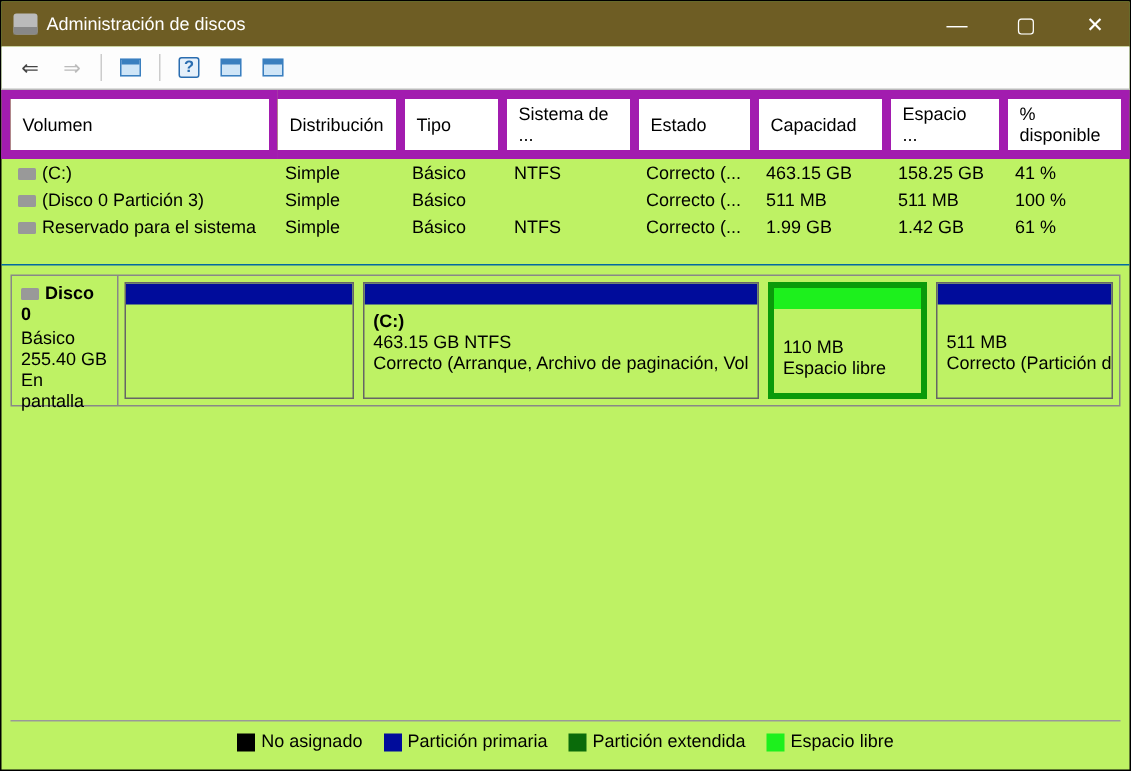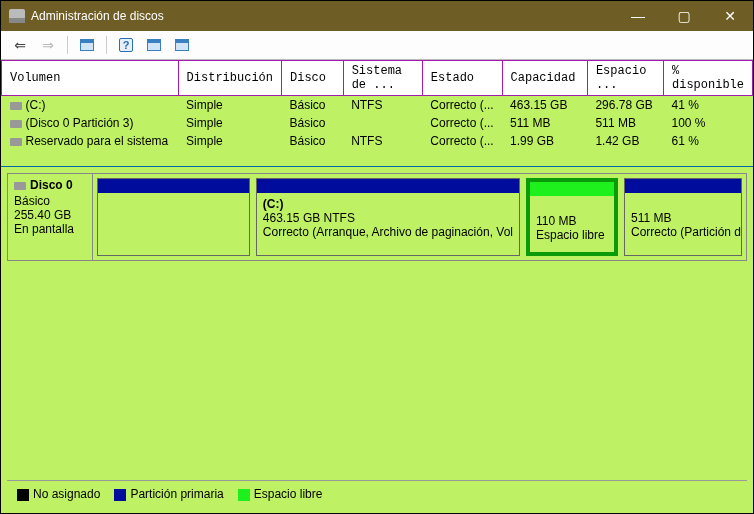--- a/index.html
+++ b/index.html
@@ -14,36 +14,36 @@
   .menubar { display: flex; gap: 18px; padding: 4px 10px; background: #fff; border-bottom: 1px solid #ddd; }
   .menubar span { cursor: default; }
   .toolbar { display: flex; align-items: center; gap: 6px; padding: 4px 8px; border-bottom: 1px solid #bbb; background:#fdfdfd;}
   .tbtn { width: 22px; height: 20px; display: flex; align-items: center; justify-content: center; border:1px solid transparent;}
   .tsep { width:1px; height:18px; background:#ccc; margin:0 2px;}
   .arrow{font-size:14px;color:#444;}
   .iconbox{width:14px;height:12px;border:1px solid #3a7fbf;background:#cfe5f7;position:relative;}
   .iconbox .bar{position:absolute;top:0;left:0;width:100%;height:3px;background:#3a7fbf;}
   .helpq{width:14px;height:14px;border:1px solid #2a6db0;border-radius:2px;background:#e6f0fa;color:#2a6db0;font-weight:bold;font-size:11px;display:flex;align-items:center;justify-content:center;}
   table.vol { width: 100%; border-collapse: collapse; }
-  table.vol th { text-align: left; font-weight: normal; padding: 3px 8px; border: 1px solid #a21caf; background: #fff; position:relative;font-family:Liberation Mono, monospace;}
+  table.vol th { text-align: left; font-weight: normal; padding: 3px 8px; border: 6px solid #a21caf; background: #fff; position:relative;}
   table.vol td { padding: 2px 8px; white-space: nowrap; overflow:hidden;}
   .diskicon{width:12px;height:8px;background:#999;border-radius:1px;display:inline-block;margin-right:4px;vertical-align:middle;}
   .diskarea { border-top: 1px solid #0369a1; margin-top: 16px; padding: 6px; flex:1; display:flex; flex-direction:column;}
   .diskrow { display: flex; border: 1px solid #888; margin-bottom:4px; height:88px;}
   .diskinfo { width: 96px; border-right:1px solid #888; padding:4px 6px; }
   .diskinfo .name{font-weight:bold;}
   .parts { flex:1; display:flex; gap:6px; padding:4px; }
   .part { border:1px solid #666; display:flex; flex-direction:column; overflow:hidden;}
   .partheader{height:14px;}
   .partbody{padding:4px 6px; font-size:12px; white-space:nowrap; overflow:hidden;}
   .hdr-primary{background:#000c9b;}
   .hdr-free{background:#1df01d;}
   .highlight{border:4px solid #0a9a0a;}
   .spacer{flex:1;}
-  .legend{border-top:1px solid #999;padding:6px 10px;display:flex;gap:14px;align-items:center;}
+  .legend{border-top:1px solid #999;padding:6px 10px;display:flex;gap:14px;align-items:center;justify-content:center;}
   .swatch{width:12px;height:12px;display:inline-block;margin-right:4px;vertical-align:middle;}
   .sw-black{background:#000;}
   .sw-blue{background:#000c9b;}
   .sw-dgreen{background:#0a6b0a;}
   .sw-lgreen{background:#1df01d;}
 </style>
 </head>
 <body>
 
 <div class="window">
@@ -95,37 +95,37 @@
         <col style="width:88px">
         <col style="width:80px">
         <col style="width:88px">
         <col style="width:78px">
         <col>
       </colgroup>
     <thead>
       <tr>
         <th>Volumen</th>
         <th>Distribución</th>
-        <th>Disco</th>
+        <th>Tipo</th>
         <th>Sistema de ...</th>
         <th>Estado</th>
         <th>Capacidad</th>
         <th>Espacio ...</th>
         <th>% disponible</th>
       </tr>
     </thead>
     <tbody id="volbody">
         <tr>
           <td><span class="diskicon"></span>(C:)</td>
           <td>Simple</td>
           <td>Básico</td>
           <td>NTFS</td>
           <td>Correcto (...</td>
           <td>463.15 GB</td>
-          <td>296.78 GB</td>
+          <td>158.25 GB</td>
           <td>41 %</td>
         </tr>
         <tr>
           <td><span class="diskicon"></span>(Disco 0 Partición 3)</td>
           <td>Simple</td>
           <td>Básico</td>
           <td></td>
           <td>Correcto (...</td>
           <td>511 MB</td>
           <td>511 MB</td>
@@ -159,21 +159,21 @@
           </div>
         </div>
         <div class="part" style="flex:1">
           <div class="partheader hdr-primary"></div>
           <div class="partbody">
             <div style="font-weight:bold">(C:)</div>
             <div>463.15 GB NTFS</div>
             <div>Correcto (Arranque, Archivo de paginación, Vol</div>
           </div>
         </div>
-        <div class="part highlight" style="width:92px">
+        <div class="part highlight" style="width:106px">
           <div class="partheader hdr-free"></div>
           <div class="partbody">
             <div>&nbsp;</div>
             <div>110 MB</div>
             <div>Espacio libre</div>
           </div>
         </div>
         <div class="part" style="width:118px">
           <div class="partheader hdr-primary"></div>
           <div class="partbody">
@@ -181,16 +181,17 @@
             <div>511 MB</div>
             <div>Correcto (Partición de</div>
           </div>
         </div>
       </div>
     </div>
     <div class="spacer"></div>
     <div class="legend">
       <span><span class="swatch sw-black"></span><span>No asignado</span></span>
       <span><span class="swatch sw-blue"></span><span>Partición primaria</span></span>
+      <span><span class="swatch sw-dgreen"></span><span>Partición extendida</span></span>
       <span><span class="swatch sw-lgreen"></span><span>Espacio libre</span></span>
     </div>
   </div>
 </div>
 
 </body></html>

